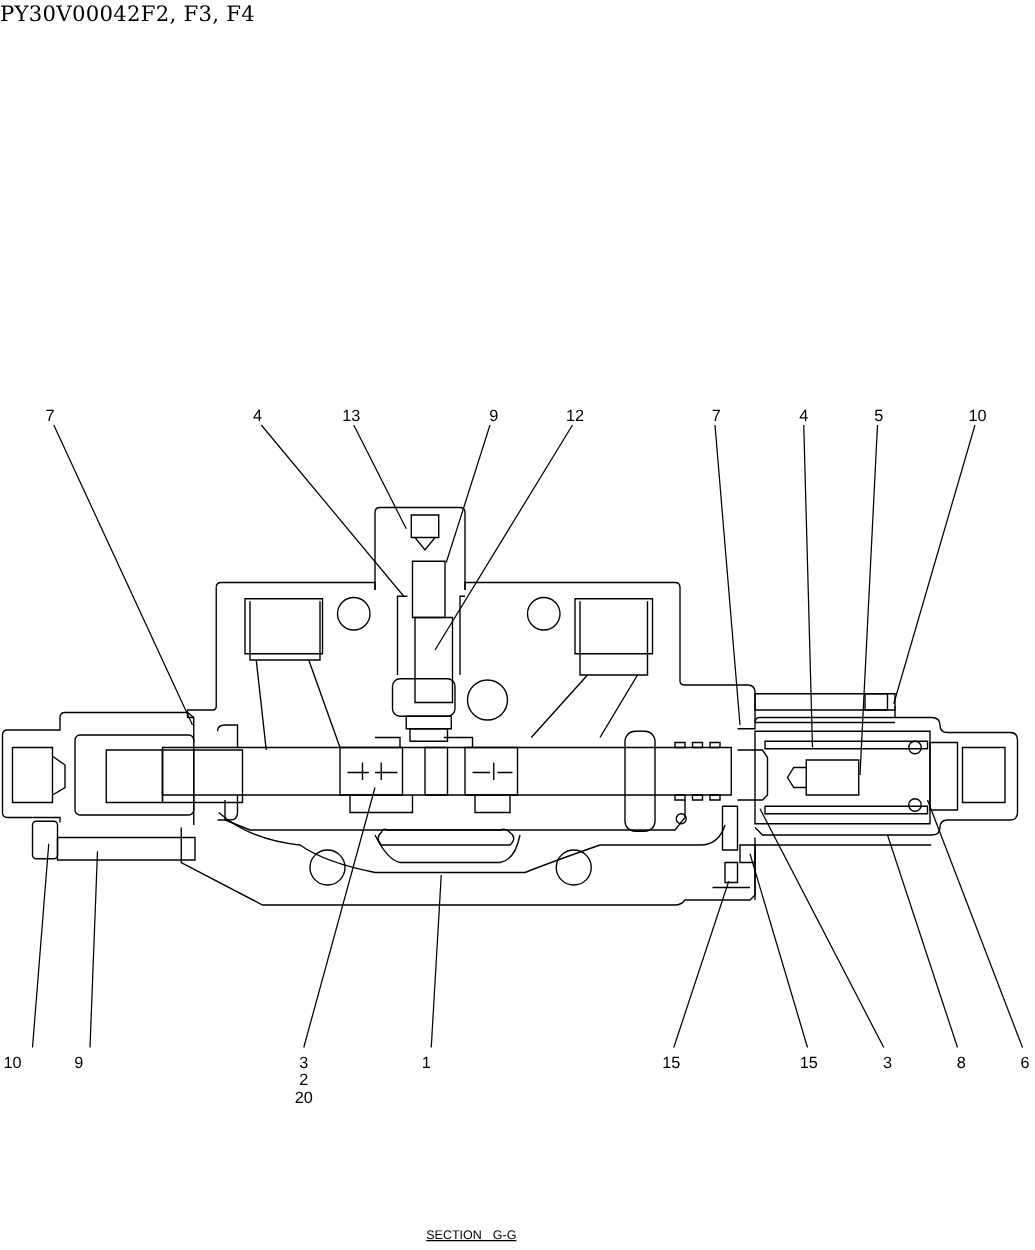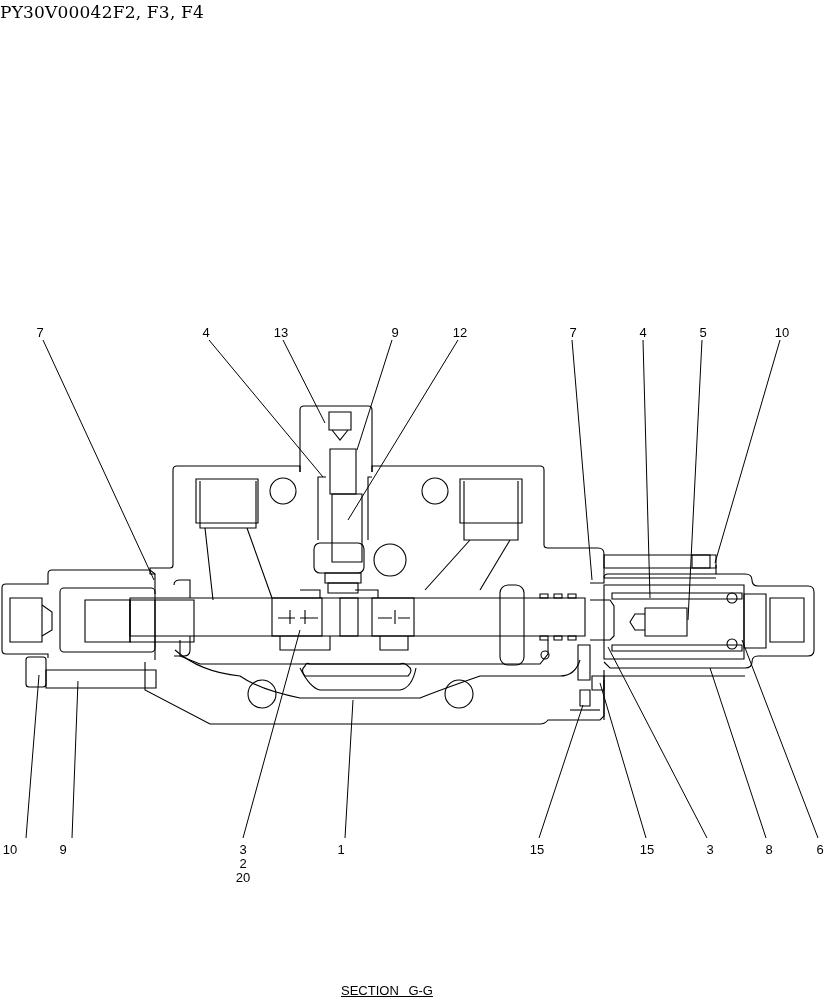--- a/index.html
+++ b/index.html
@@ -1,18 +1,18 @@
 <!DOCTYPE html>
 <html><head>
 <meta charset="utf-8">
 <style>
   html,body{margin:0;padding:0;background:#ffffff;}
   body{width:828px;height:1000px;position:relative;overflow:hidden;font-family:"Liberation Sans",sans-serif;color:#000;}
   .title{position:absolute;top:2px;left:0;width:664px;text-align:left;font-family:"DejaVu Serif","Liberation Serif",serif;font-size:17px;letter-spacing:0.2px;}
-  .caption{position:absolute;top:983px;left:341px;font-family:"Liberation Sans",sans-serif;font-size:13px;text-decoration:underline;word-spacing:6px;}
+  .caption{position:absolute;top:983px;left:341px;font-family:"Liberation Sans",sans-serif;font-size:10px;text-decoration:underline;word-spacing:6px;}
   .callout{position:absolute;font-family:"Liberation Sans",sans-serif;font-size:13px;line-height:14px;text-align:center;transform:translateX(-50%);}
   svg.drawing{position:absolute;left:0;top:0;}
   svg.drawing *{vector-effect:non-scaling-stroke;}
 </style>
 </head>
 <body>
 
 <div class="title">PY30V00042F2, F3, F4</div>
 
 <svg class="drawing" width="828" height="1000" viewBox="0 0 828 1000" fill="none" stroke="#000" stroke-width="1.1">

